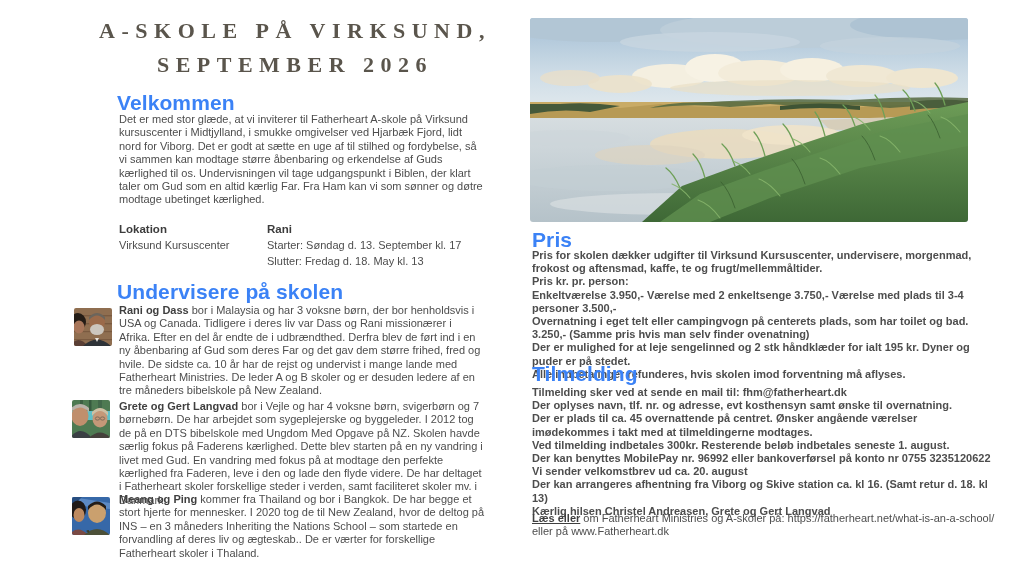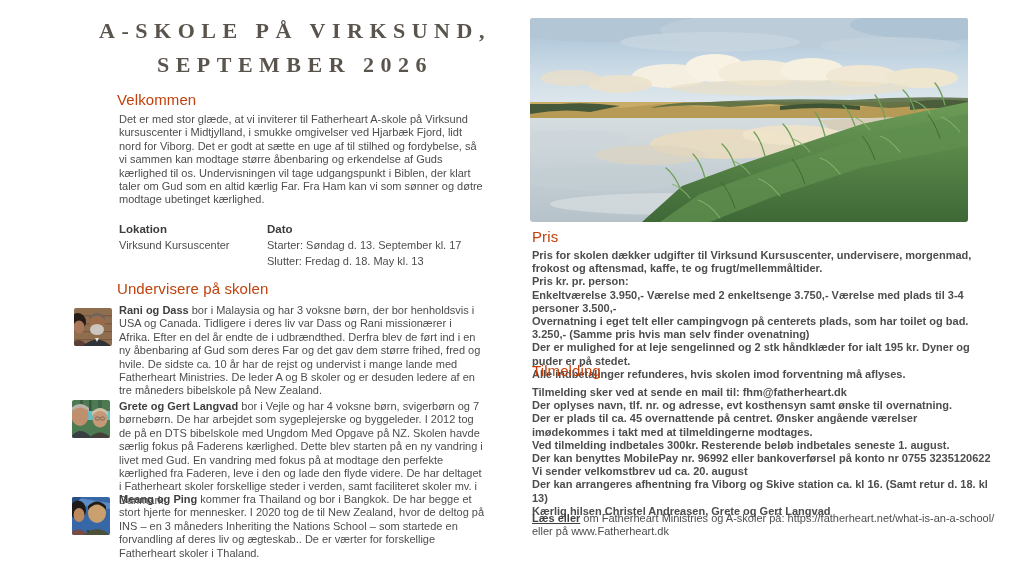--- a/index.html
+++ b/index.html
@@ -8,21 +8,21 @@
     font-family:"Liberation Sans","DejaVu Sans",sans-serif;color:#4d4d4d;
     overflow:hidden;margin:0 auto;
   }
   .title{
     position:absolute;left:55px;top:14px;width:480px;
     font-family:"Liberation Serif","DejaVu Serif",serif;
     font-size:22px;line-height:34px;letter-spacing:6.5px;
     color:#5a554c;text-align:center;font-weight:600;
   }
   h2.sec{
-    position:absolute;margin:0;font-size:15px;font-weight:400;color:#c2410c;
+    position:absolute;margin:0;font-size:21px;font-weight:700;color:#3b82f6;
     letter-spacing:0.1px;
   }
   .body-txt{font-size:11px;line-height:13.4px;color:#4d4d4d;}
   .velkommen-p{position:absolute;left:119px;top:113px;width:364px;}
   .lokdato{position:absolute;left:119px;top:221px;display:flex;}
   .lok-col{width:148px;}
   .ld-head{font-size:11.5px;font-weight:700;color:#3c3c3c;line-height:16px;}
   .ld-line{font-size:11px;color:#4d4d4d;line-height:16px;}
   .teacher-photo{position:absolute;width:38px;height:38px;border-radius:2px;overflow:hidden;}
   .teacher-txt{position:absolute;left:119px;width:366px;}
@@ -50,21 +50,21 @@
 
   <h2 class="sec" style="left:117px;top:91px;">Velkommen</h2>
   <div class="body-txt velkommen-p">Det er med stor glæde, at vi inviterer til Fatherheart A-skole på Virksund kursuscenter i Midtjylland, i smukke omgivelser ved Hjarbæk Fjord, lidt nord for Viborg. Det er godt at sætte en uge af til stilhed og fordybelse, så vi sammen kan modtage større åbenbaring og erkendelse af Guds kærlighed til os. Undervisningen vil tage udgangspunkt i Biblen, der klart taler om Gud som en altid kærlig Far. Fra Ham kan vi som sønner og døtre modtage ubetinget kærlighed.</div>
 
   <div class="lokdato">
     <div class="lok-col">
       <div class="ld-head">Lokation</div>
       <div class="ld-line">Virksund Kursuscenter</div>
     </div>
     <div>
-      <div class="ld-head">Dato</div>
+      <div class="ld-head">Rani</div>
       <div class="ld-line">Starter: Søndag d. 13. September kl. 17</div>
       <div class="ld-line">Slutter: Fredag d. 18. May kl. 13</div>
     </div>
   </div>
 
   <h2 class="sec" style="left:117px;top:280px;">Undervisere på skolen</h2>
 
   <div class="teacher-photo" style="left:74px;top:308px;">
     <svg width="38" height="38" viewBox="0 0 38 38">
       <rect width="38" height="38" fill="#8f6e50"></rect>

